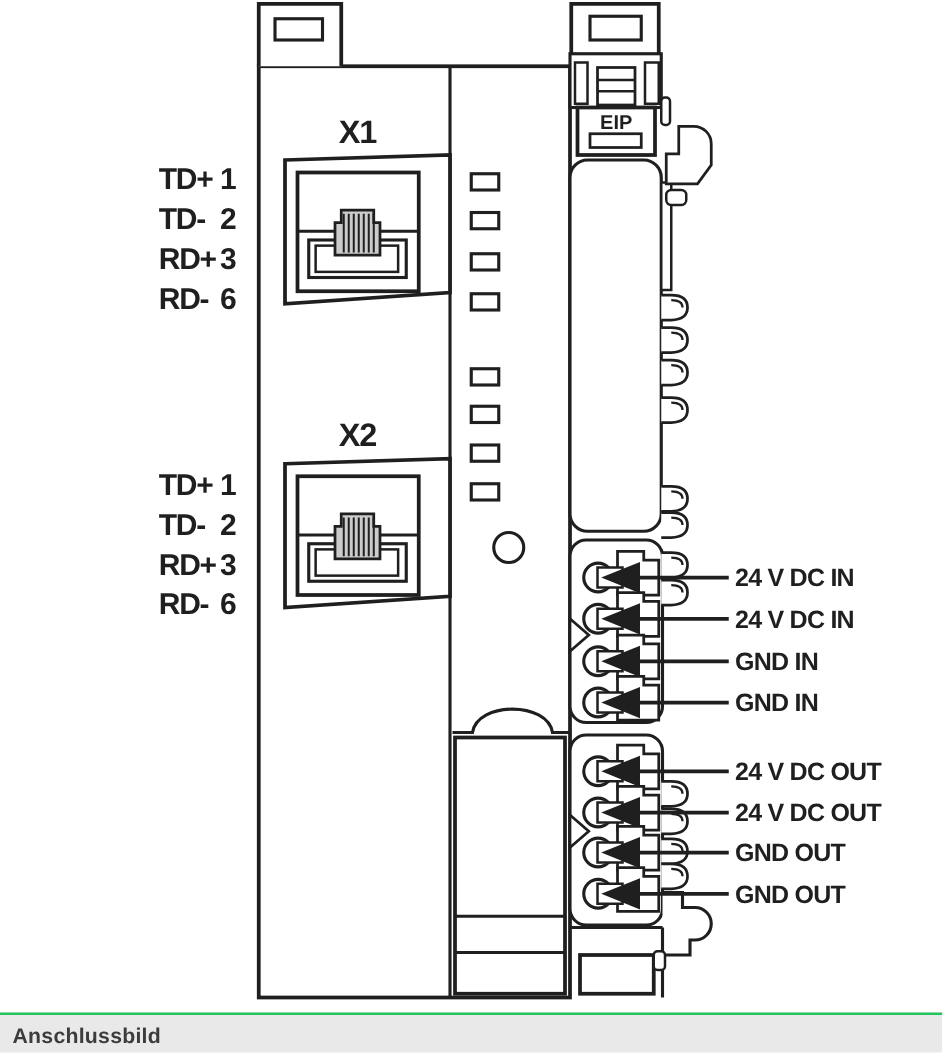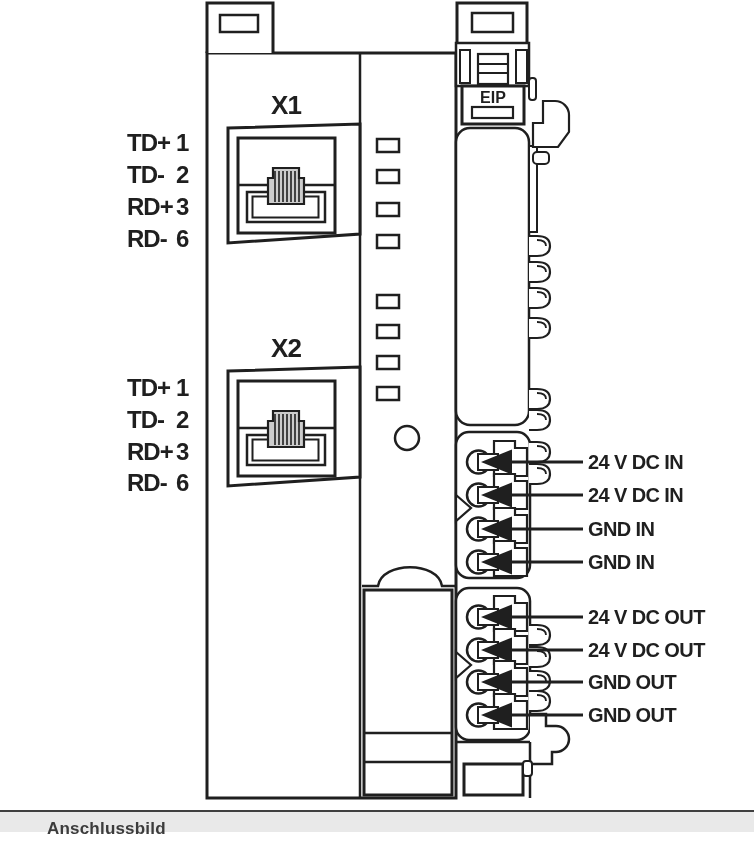--- a/index.html
+++ b/index.html
@@ -8,22 +8,22 @@
   svg{display:block;}
   .ln{stroke:#1f1f1f;fill:none;}
   .fw{fill:#ffffff;}
   .fb{fill:#1f1f1f;stroke:none;}
   .comb{fill:#cccccc;stroke:#1f1f1f;}
   text{fill:#1f1f1f;}
   .t-pin{font-size:24px;font-weight:bold;letter-spacing:-1px;}
   .t-port{font-size:26px;font-weight:bold;letter-spacing:-1px;}
   .t-term{font-size:20px;font-weight:bold;letter-spacing:-0.6px;}
   .t-eip{font-size:16px;font-weight:bold;}
-  .caption-bar{position:absolute;left:0;top:810px;width:754px;height:22px;
-        background:#e9e9e9;border-top:2px solid #404040;box-sizing:border-box;padding-left:37px;}
+  .caption-bar{position:absolute;left:0;top:810px;width:754px;height:32px;
+        background:#e9e9e9;border-top:2px solid #22c55e;box-sizing:border-box;}
   .caption-bar span{display:block;padding:7px 0 0 10px;font-size:17px;font-weight:bold;
         color:#3c3c3c;letter-spacing:0.2px;}
 </style>
 </head>
 <body>
 
 <div class="page">
 
 <svg width="754" height="810" viewBox="0 0 754 810">
 

